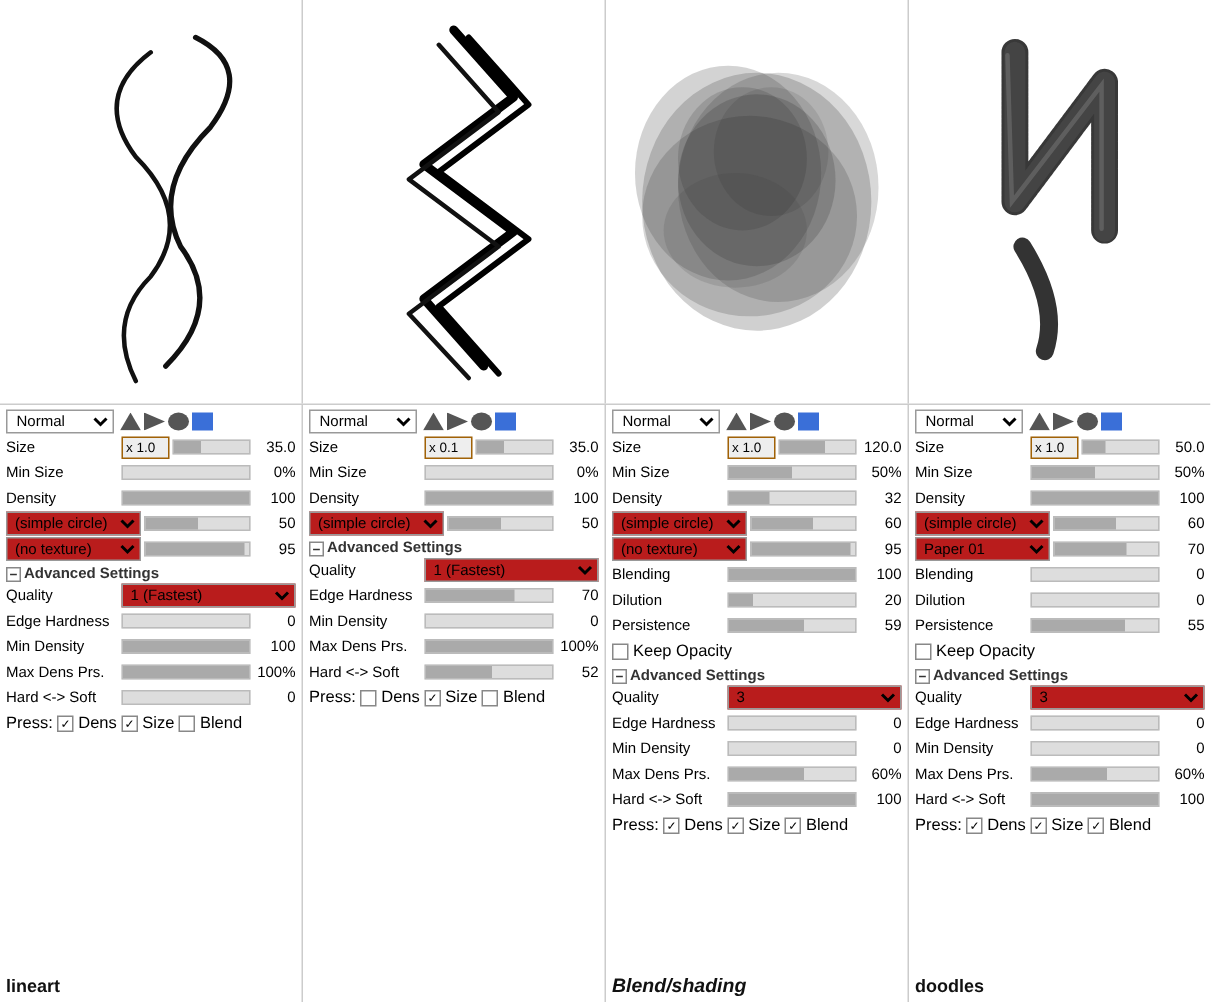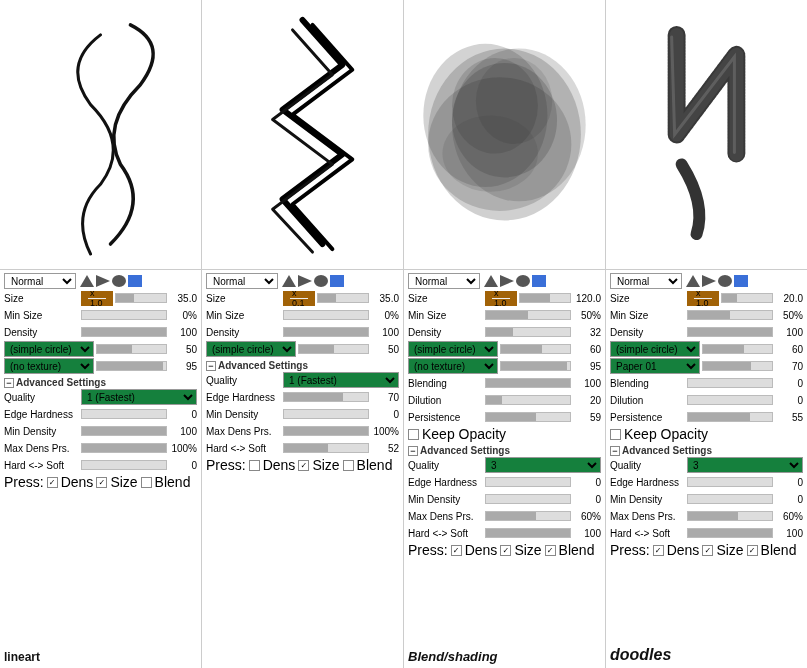--- a/index.html
+++ b/index.html
@@ -130,21 +130,21 @@
     }
     .slider-fill {
       height: 100%;
       background: #aaa;
       position: absolute;
       left: 0; top: 0;
     }
 
     .multiplier-box {
       font-size: 9px;
-      border: 7px solid #a16207;
+      border: 1px solid #a16207;
       background: #eee;
       padding: 0 2px;
       height: 15px;
       display: flex;
       align-items: center;
       width: 32px;
       flex-shrink: 0;
     }
 
     .section-header {
@@ -166,31 +166,31 @@
       align-items: center;
       justify-content: center;
       font-size: 9px;
       flex-shrink: 0;
       cursor: pointer;
     }
 
     .quality-select {
       font-size: 10px;
       border: 1px solid #999;
-      background: #15803d;
+      background: #b91c1c;
       padding: 0 1px;
       height: 16px;
       flex: 1;
     }
 
     .checkbox-row {
       display: flex;
       align-items: center;
       gap: 3px;
-      font-size: 14px;
+      font-size: 11px;
     }
 
     .cb {
       width: 11px;
       height: 11px;
       border: 1px solid #888;
       background: #fff;
       display: flex;
       align-items: center;
       justify-content: center;
@@ -723,21 +723,21 @@
       </div>
 
       <div class="row">
         <span class="row-label">Size</span>
         <span class="multiplier-box">x 1.0</span>
         <div class="full-slider">
           <div class="slider-bar">
               <div class="slider-fill" style="width:30%"></div>
             </div>
         </div>
-        <span class="num-val">20.0</span>
+        <span class="num-val">50.0</span>
       </div>
 
       <div class="row">
         <span class="row-label">Min Size</span>
         <div class="full-slider">
           <div class="slider-bar">
               <div class="slider-fill" style="width:50%"></div>
             </div>
         </div>
         <span class="percent-val">50%</span>
@@ -867,17 +867,17 @@
       <div class="row checkbox-row">
         <span>Press:</span>
         <span class="cb checked"></span>
         <span>Dens</span>
         <span class="cb checked"></span>
         <span>Size</span>
         <span class="cb checked"></span>
         <span>Blend</span>
       </div>
 
-      <div class="brush-name-label" style="font-size:16px; font-style:italic;">doodles</div>
+      <div class="brush-name-label" style="font-size:12px; ">doodles</div>
     </div>
 
   </div>
 </div>
 
 </body></html>

